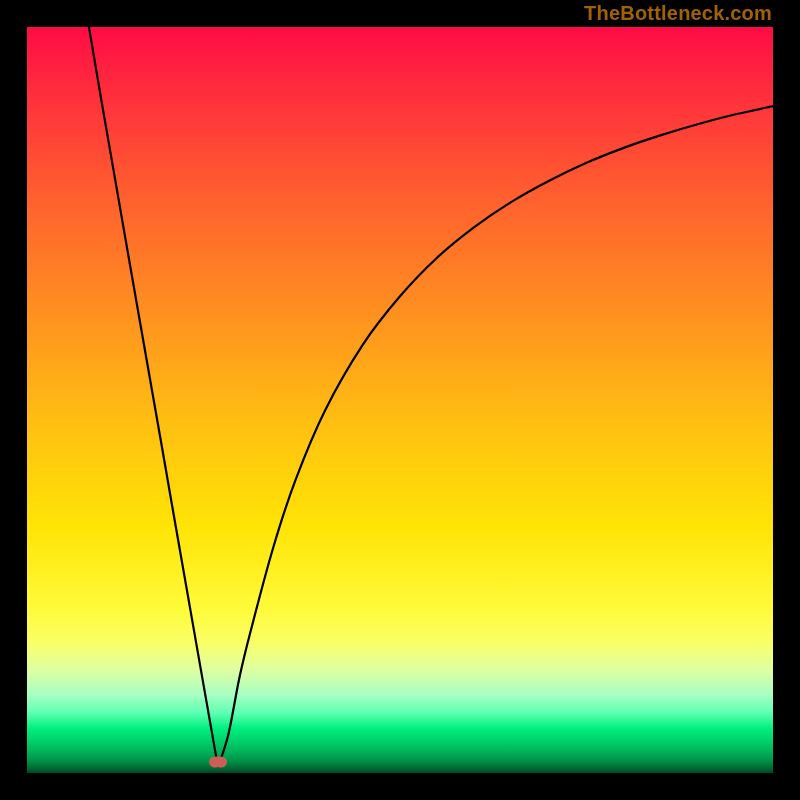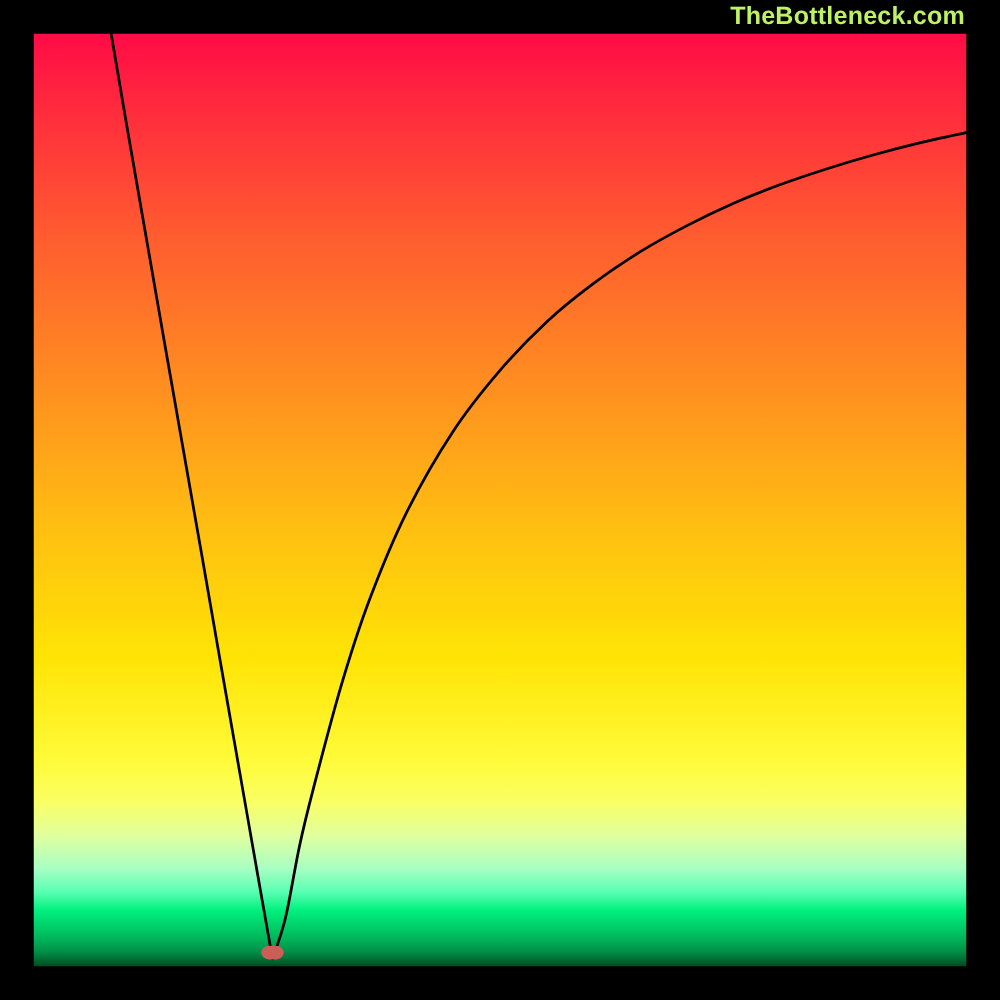--- a/index.html
+++ b/index.html
@@ -44,21 +44,21 @@
       #004a22 100%
     );
   }
   .attribution {
     position: absolute;
     top: 2px;
     right: 28px;
     font-family: Arial, Helvetica, sans-serif;
     font-size: 20px;
     font-weight: bold;
-    color: #bef264;
+    color: #a16207;
     letter-spacing: 0.2px;
   }
   svg.curve {
     position: absolute;
     left: 0;
     top: 0;
     width: 746px;
     height: 746px;
     overflow: visible;
   }

